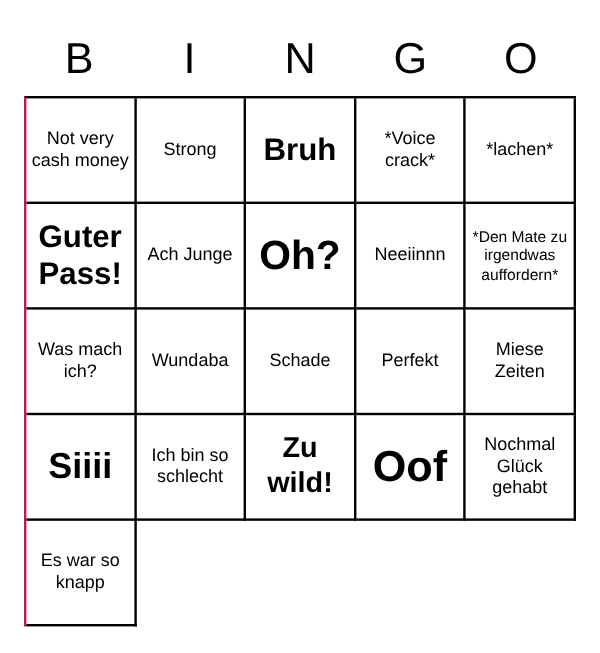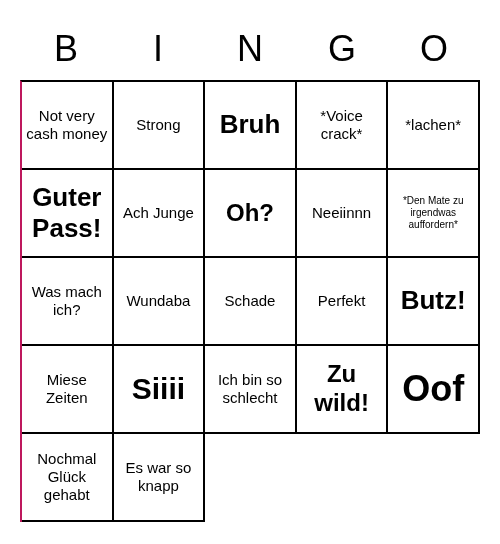--- a/index.html
+++ b/index.html
@@ -49,21 +49,21 @@
       line-height: 1.2;
     }
     .cell-normal {
       font-size: 15px;
     }
     .cell-large {
       font-size: 26px;
       font-weight: bold;
     }
     .cell-small {
-      font-size: 10px;
+      font-size: 13px;
     }
   </style>
 </head>
 <body>
 
 <div class="bingo-container">
   <div class="bingo-title">
     <span class="bingo-title-letter">B</span>
     <span class="bingo-title-letter">I</span>
     <span class="bingo-title-letter">N</span>
@@ -88,44 +88,41 @@
     <div class="bingo-cell">
       <span class="cell-normal">*lachen*</span>
     </div>
     <div class="bingo-cell">
       <span style="font-size:26px; font-weight:bold; display:block; line-height:1.2;">Guter Pass!</span>
     </div>
     <div class="bingo-cell">
       <span class="cell-normal">Ach Junge</span>
     </div>
     <div class="bingo-cell">
-      <span style="font-size:24px; font-weight:bold; display:block;">Oh?</span>
+      <span style="font-size:34px; font-weight:bold; display:block;">Oh?</span>
     </div>
 
     <div class="bingo-cell">
       <span class="cell-normal">Neeiinnn</span>
     </div>
     <div class="bingo-cell">
       <span class="cell-small">*Den Mate zu irgendwas auffordern*</span>
     </div>
     <div class="bingo-cell">
       <span class="cell-normal">Was mach ich?</span>
     </div>
     <div class="bingo-cell">
       <span class="cell-normal">Wundaba</span>
     </div>
     <div class="bingo-cell">
       <span class="cell-normal">Schade</span>
     </div>
 
     <div class="bingo-cell">
       <span class="cell-normal">Perfekt</span>
-    </div>
-    <div class="bingo-cell">
-      <span class="cell-large">Butz!</span>
     </div>
     <div class="bingo-cell">
       <span class="cell-normal">Miese Zeiten</span>
     </div>
     <div class="bingo-cell">
       <span style="font-size:30px; font-weight:bold; display:block;">Siiii</span>
     </div>
     <div class="bingo-cell">
       <span class="cell-normal">Ich bin so schlecht</span>
     </div>

